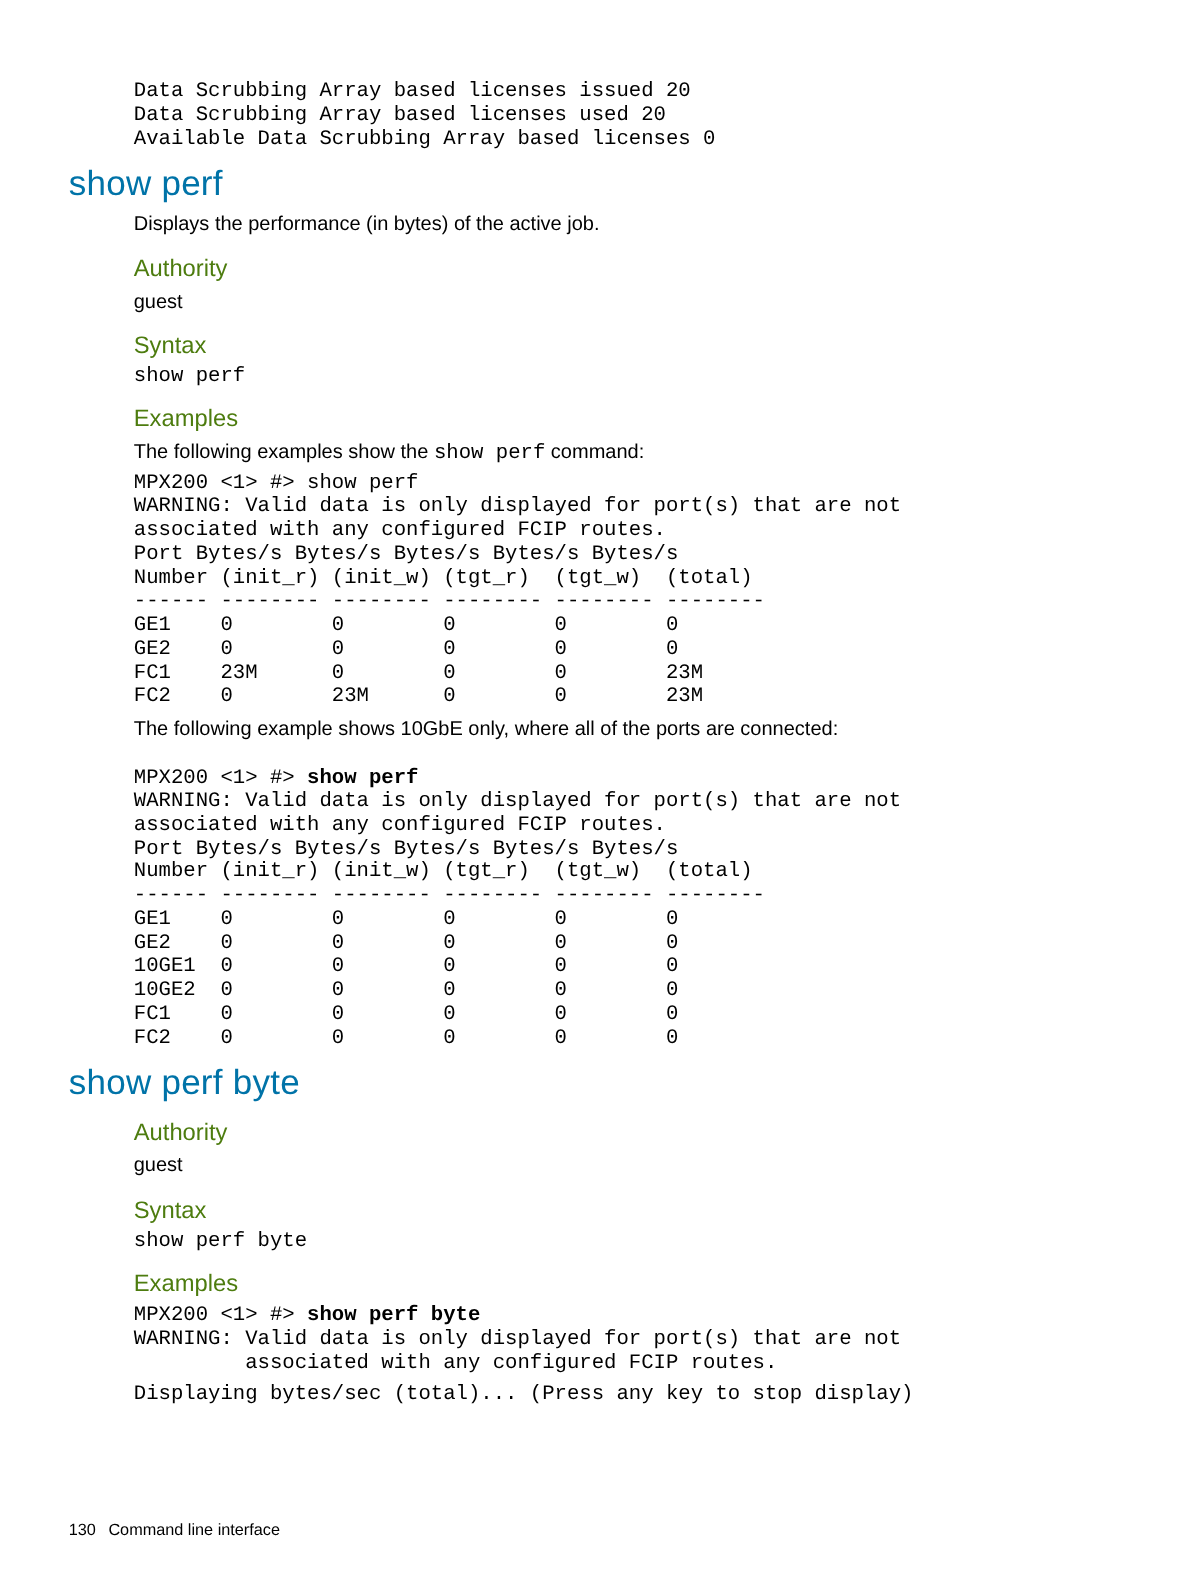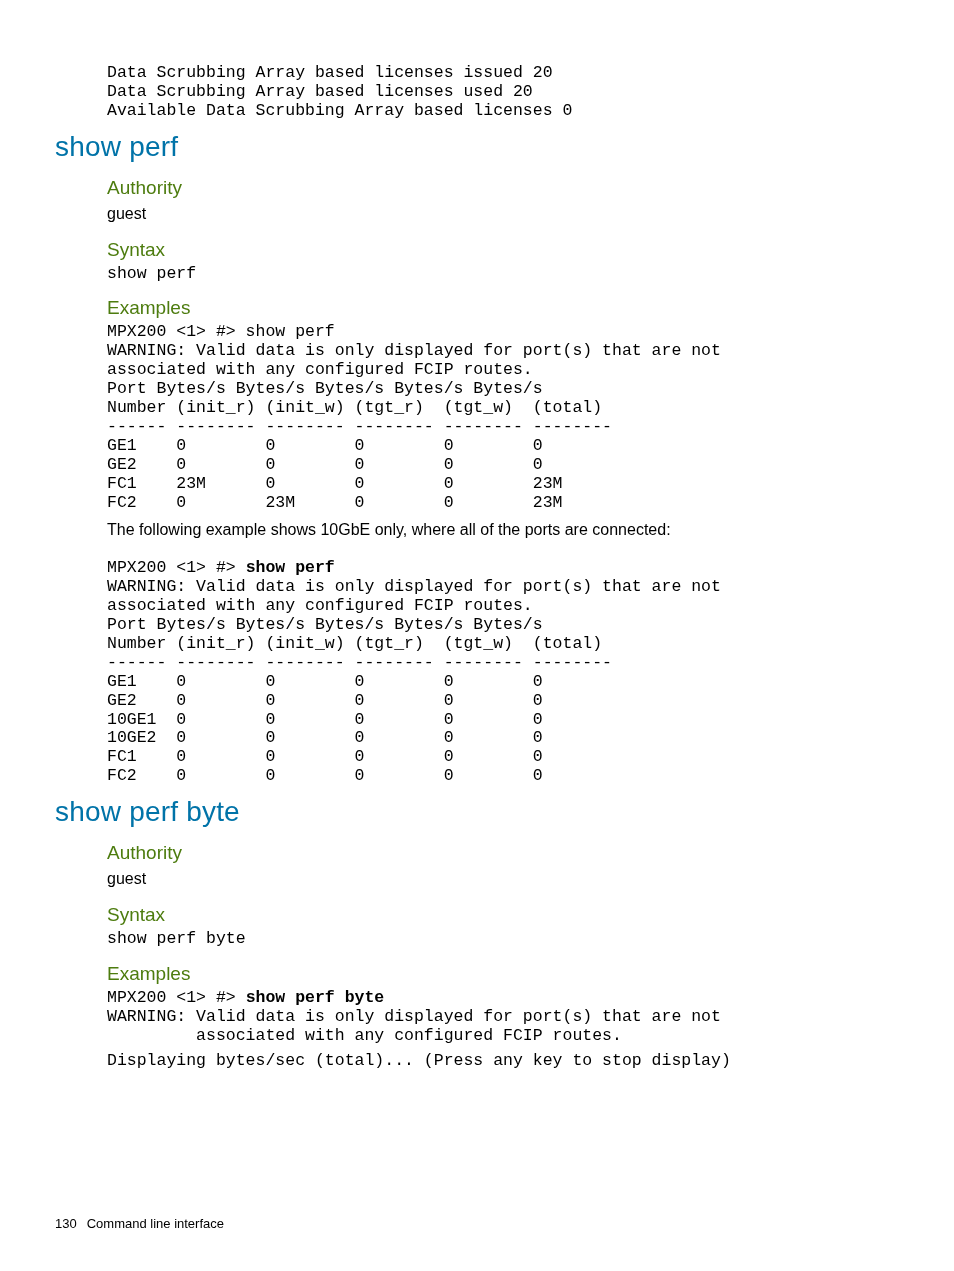--- a/index.html
+++ b/index.html
@@ -70,28 +70,30 @@
 <body>
 
 <div class="page">
 
   <div class="mono indent">Data Scrubbing Array based licenses issued 20
 Data Scrubbing Array based licenses used 20
 Available Data Scrubbing Array based licenses 0</div>
 
   <div class="h1">show perf</div>
   <div class="indent">
+    <div class="body-text">Displays the performance (in bytes) of the active job.</div>
 
     <div class="h3">Authority</div>
     <div class="body-text">guest</div>
 
     <div class="h3">Syntax</div>
     <div class="mono tight-top">show perf</div>
 
     <div class="h3">Examples</div>
+    <div class="body-text"><span>The following examples show the </span><span class="mono-inline">show perf</span><span> command:</span></div>
 
     <div class="mono">MPX200 &lt;1&gt; #&gt; show perf
 WARNING: Valid data is only displayed for port(s) that are not
 associated with any configured FCIP routes.
 Port Bytes/s Bytes/s Bytes/s Bytes/s Bytes/s
 Number (init_r) (init_w) (tgt_r)  (tgt_w)  (total)
 ------ -------- -------- -------- -------- --------
 GE1    0        0        0        0        0
 GE2    0        0        0        0        0
 FC1    23M      0        0        0        23M

